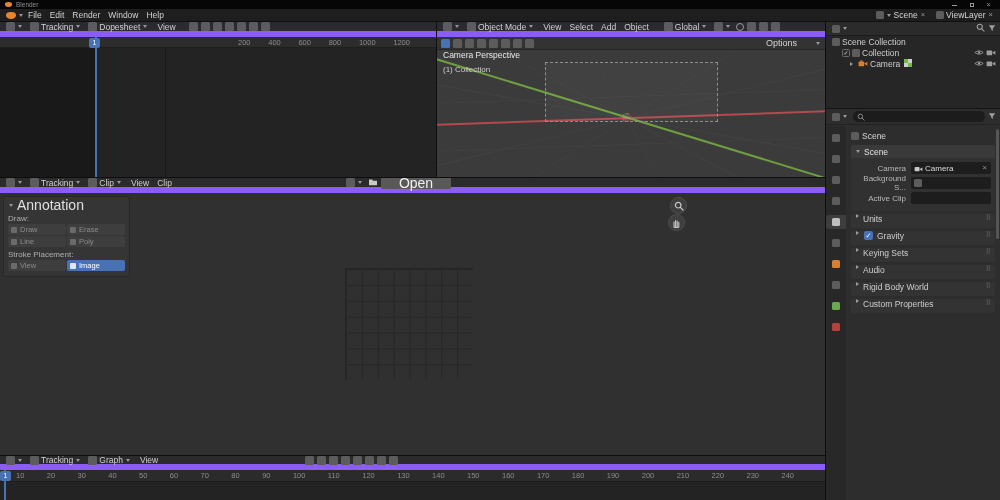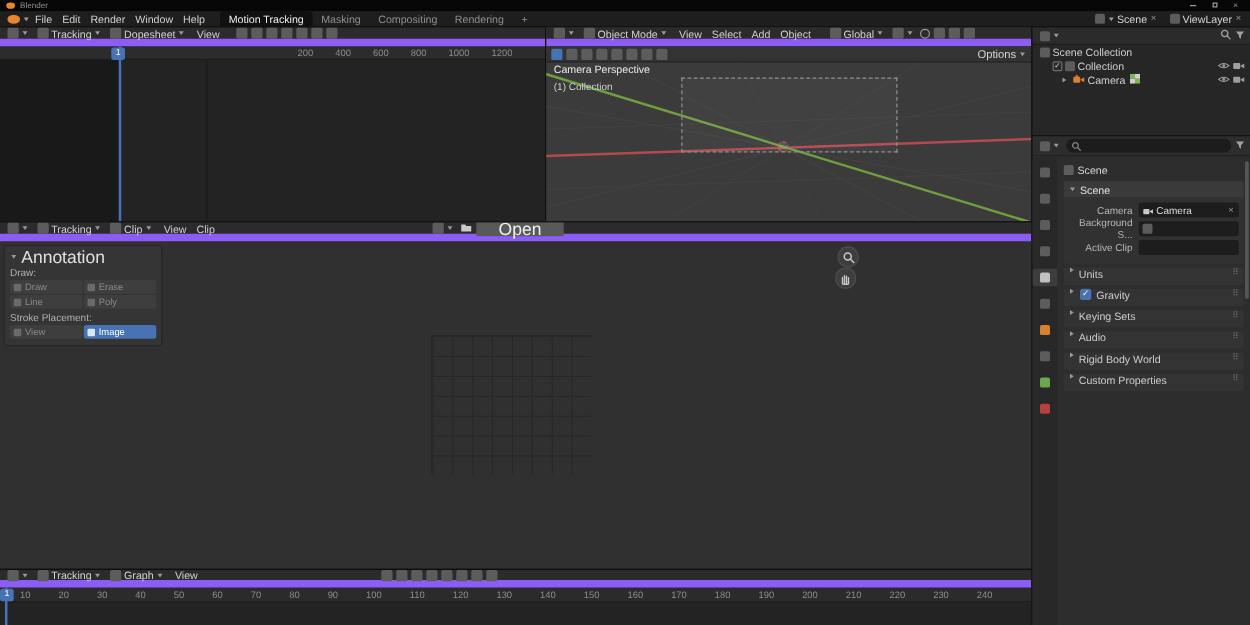--- a/index.html
+++ b/index.html
@@ -53,21 +53,21 @@
 #viewport{left:437px;top:22px;width:388px;height:155px;background:#3b3b3b}
 .vp-toolrow{display:flex;align-items:center;height:13px;background:#333333;border-bottom:1px solid #262626;padding:0 4px;gap:3px;position:relative;z-index:6}
 .vp-canvas{position:absolute;left:0;top:28px;right:0;bottom:0;overflow:hidden}
 .vp-line{position:absolute;height:1px;background:#464646;transform-origin:center}
 .vp-line.red{background:#b34a50;height:1.5px}
 .vp-line.green{background:#6f9e3f;height:1.5px}
 .cam-frame{position:absolute;border:1px dashed #8f8f8f;background:rgba(255,255,255,0.035)}
 .cursor3d{position:absolute;width:9px;height:9px;border:1.5px dashed #d05a4e;border-radius:50%;background:rgba(255,255,255,0.1)}
 .vp-text1{position:absolute;left:6px;top:0;font-size:8.5px;color:#e8e8e8}
 .vp-text2{position:absolute;left:6px;top:15px;font-size:8px;color:#cfcfcf}
-.options-dd{margin-left:auto;display:flex;align-items:center;gap:2px;color:#d5d5d5}
+.options-dd{margin-left:auto;display:flex;align-items:center;gap:18px;color:#d5d5d5}
 
 #outliner{left:825px;top:22px;width:175px;height:86px;background:#262626;border-left:1px solid #0f0f0f}
 .ol-header{height:14px;background:#2b2b2b;border-bottom:1px solid #1c1c1c;display:flex;align-items:center;padding:0 4px;gap:3px}
 .orow{display:flex;align-items:center;height:11px;font-size:8.5px;color:#cdcdcd;padding-right:4px;gap:2px}
 .ocheck{width:8px;height:8px;background:#2a2a2a;border:1px solid #6b6b6b;border-radius:1.5px;color:#ddd;font-size:6px;line-height:6px;text-align:center;flex:none}
 
 #properties{left:825px;top:108px;width:175px;height:392px;background:#2d2d2d;border-left:1px solid #0f0f0f;border-top:1px solid #141414}
 .pr-header{height:16px;display:flex;align-items:center;gap:3px;padding:0 4px;border-bottom:1px solid #222}
 .searchbox{flex:1;height:11px;background:#1c1c1c;border-radius:6px;display:flex;align-items:center;padding:0 4px;gap:3px}
 .ptabs{position:absolute;left:0;top:17px;bottom:0;width:20px;background:#282828;display:flex;flex-direction:column;align-items:center;padding-top:5px;gap:7px}
@@ -120,27 +120,20 @@
   <div class="menubar abs row" style="left:0;top:9px;width:1000px;height:13px">
     <span class="blogo2"></span>
     <span class="tri"></span>
     <nav class="row">
         <span class="menu-item">File</span>
         <span class="menu-item">Edit</span>
         <span class="menu-item">Render</span>
         <span class="menu-item">Window</span>
         <span class="menu-item">Help</span>
       </nav>
-    <div class="row" style="margin-left:8px">
-        <span class="ws-tab active">Motion Tracking</span>
-        <span class="ws-tab">Masking</span>
-        <span class="ws-tab">Compositing</span>
-        <span class="ws-tab">Rendering</span>
-        <span class="ws-tab">+</span>
-      </div>
     <span class="grow"></span>
     <div class="row topbar-widget">
       <span class="ibox dim sm"></span>
       <span class="tri"></span>
       <span>Scene</span>
       <span class="x-small">×</span>
     </div>
     <div class="row topbar-widget" style="margin-right:2px">
       <span class="ibox dim sm"></span>
       <span>ViewLayer</span>

